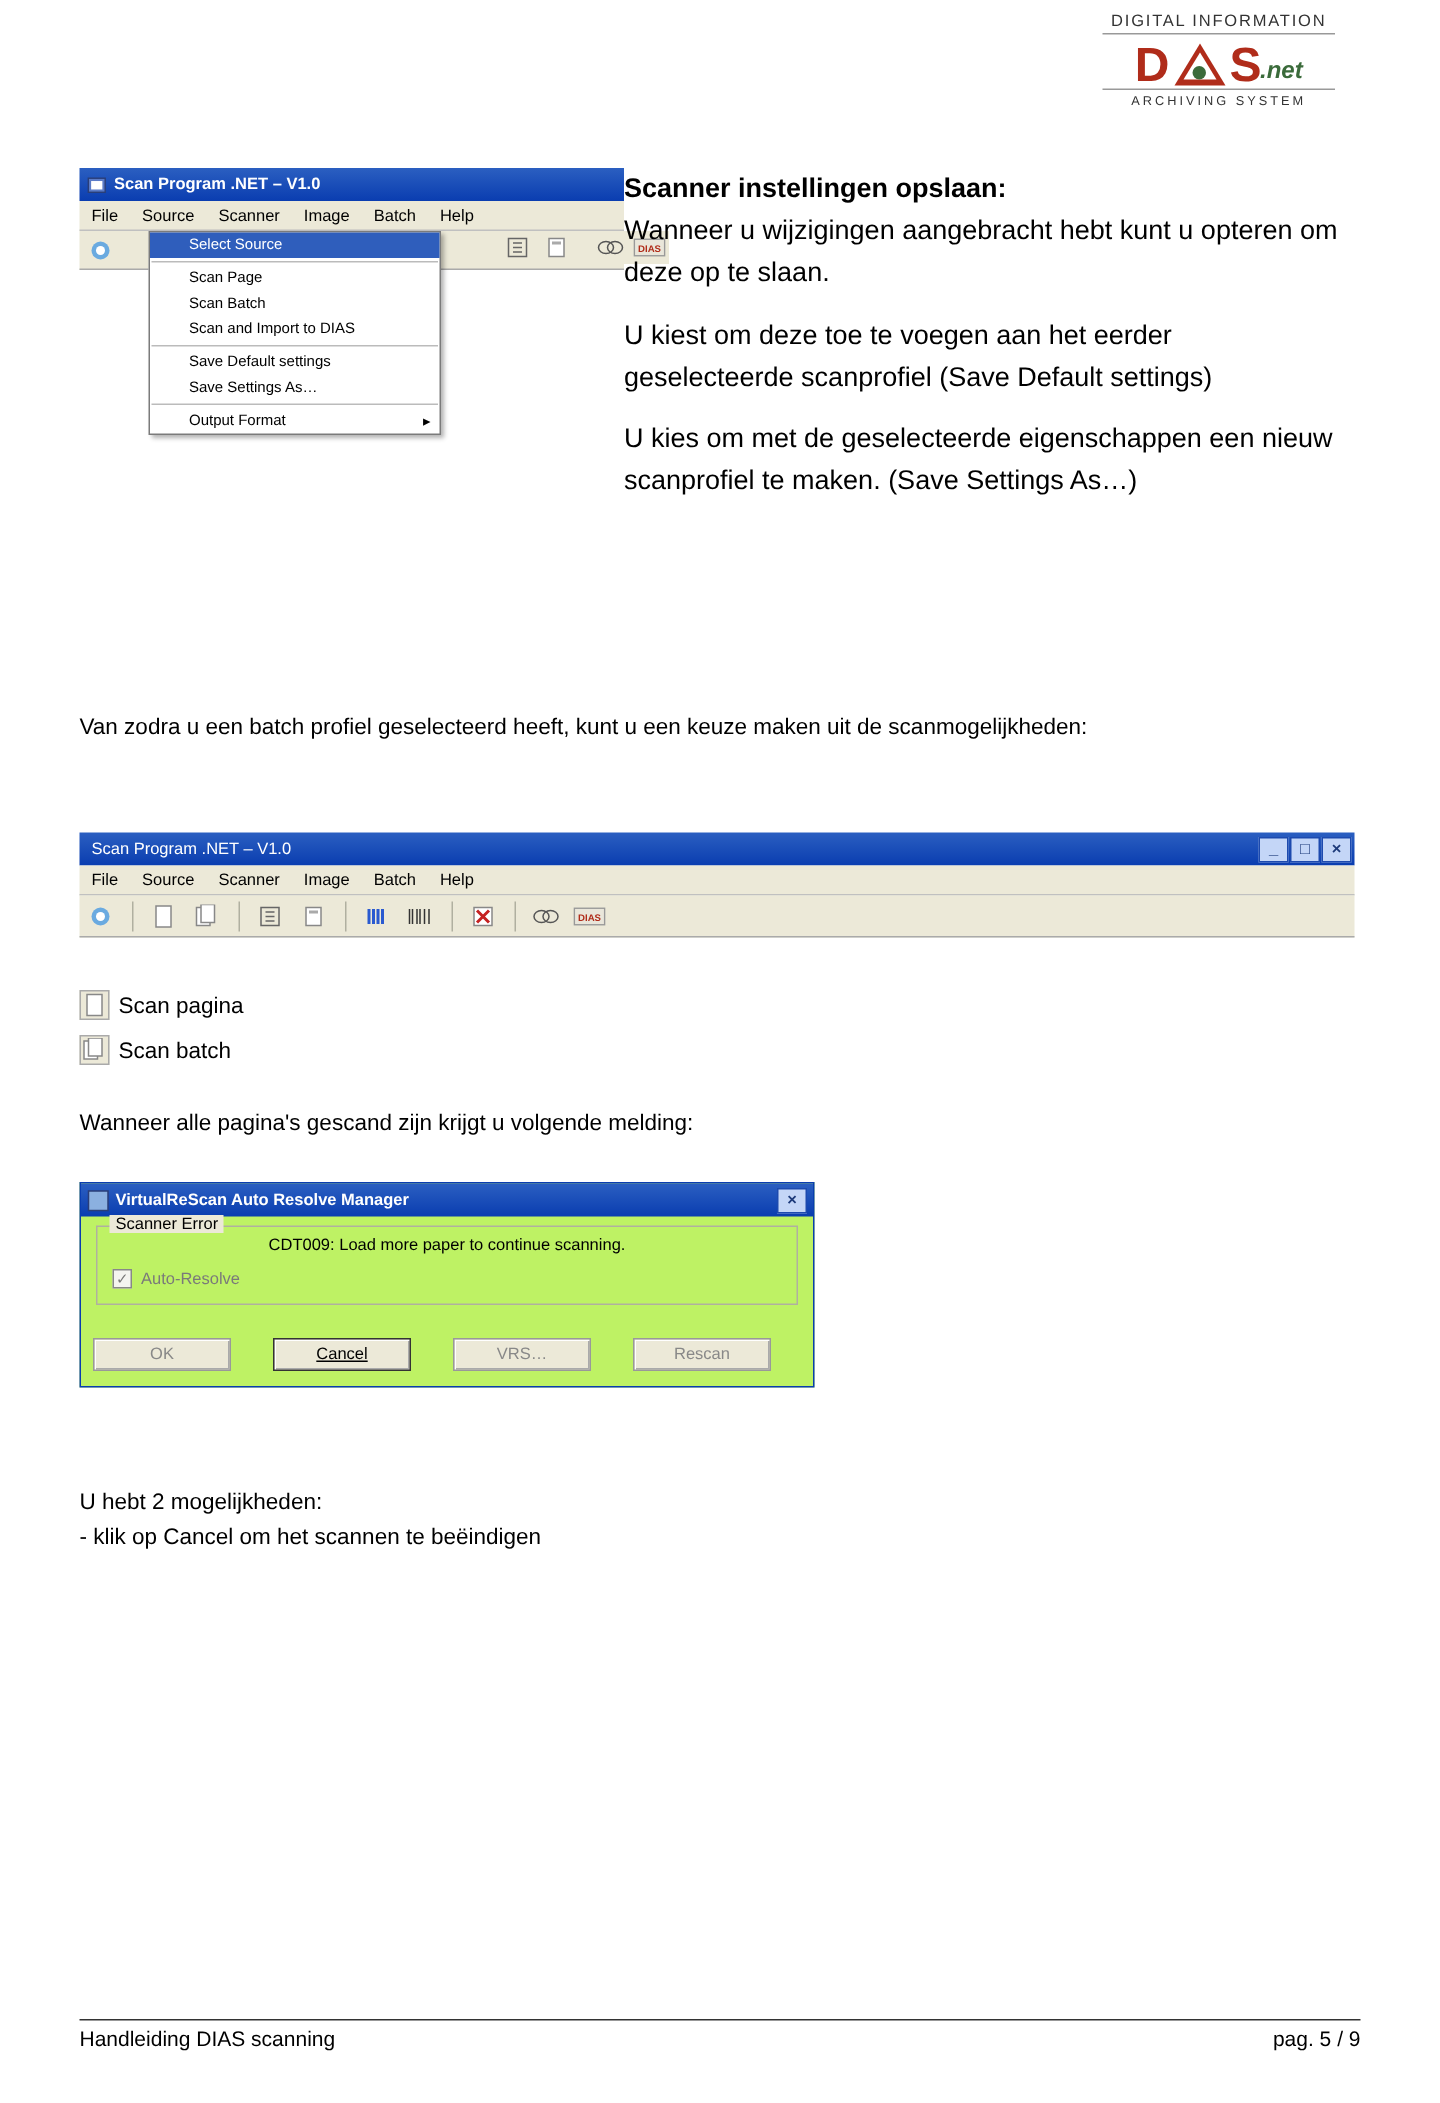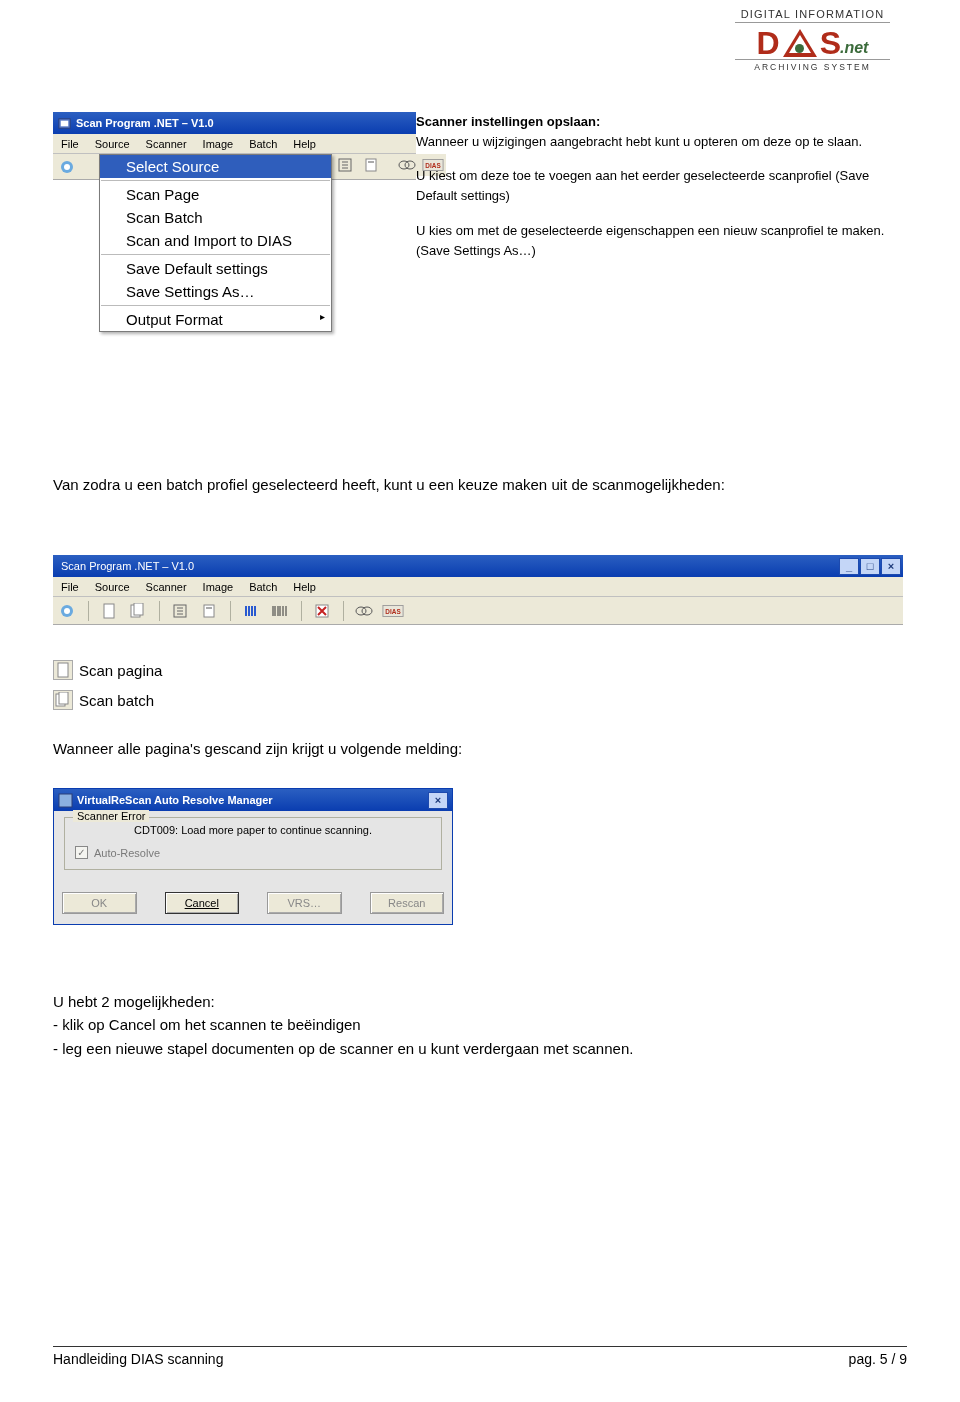--- a/index.html
+++ b/index.html
@@ -21,29 +21,29 @@
 
   
   .screenshot1 { position: absolute; top: 112px; left: 53px; width: 363px; font-family: Tahoma, sans-serif; font-size: 11px; }
   .titlebar { background: linear-gradient(to bottom, #2b5fc1, #0a3db0); color: #fff; height: 22px; display: flex; align-items: center; padding: 0 4px; gap: 4px; }
   .titlebar .tb-icon { width: 15px; height: 15px; }
   .titlebar .tb-text { font-weight: 700; font-size: 11px; }
   .menubar { background: #ece9d8; height: 20px; display: flex; align-items: center; border-bottom: 1px solid #c0c0c0; }
   .menubar span { padding: 2px 8px; }
   .toolbar1 { background: #ece9d8; height: 26px; border-bottom: 1px solid #aaa; display: flex; align-items: center; padding: 0 2px; }
   .tb-item { width: 24px; height: 22px; display: inline-flex; align-items: center; justify-content: center; border: 1px solid transparent; margin-right: 1px; }
-  .dropdown-menu { position: absolute; top: 42px; left: 46px; width: 233px; background: #fff; border: 1px solid #7b7b7b; box-shadow: 2px 2px 3px rgba(0,0,0,0.3); font-size: 15px; }
+  .dropdown-menu { position: absolute; top: 42px; left: 46px; width: 195px; background: #fff; border: 1px solid #7b7b7b; box-shadow: 2px 2px 3px rgba(0,0,0,0.3); font-size: 10px; }
   .dd-item { padding: 3px 10px 3px 26px; position: relative; text-align: left; }
   .dd-item.highlight { background: #2f5ebc; color: #fff; }
   .dd-sep { border-top: 1px solid #bbb; margin: 2px 1px; }
   .dd-item.has-sub::after { content: "▸"; position: absolute; right: 6px; top: 3px; font-size: 10px; }
   .small-toolbar-right { position: absolute; top: 42px; left: 280px; display: flex; gap: 1px; background: #ece9d8; }
 
   
-  .side-text { position:absolute; top:112px; left:416px; width:480px; font-size:13px; line-height:1.55; }
+  .side-text { position:absolute; top:112px; left:416px; width:480px; font-size:18px; line-height:1.55; }
   .side-text .bold { font-weight: 700; }
   .side-text p { margin-bottom: 14px; }
 
   
   .sec4 { position: absolute; top: 473px; left: 53px; width: 850px; font-size:15px; line-height:1.55; }
   .sec4-title { font-weight: 700; margin-bottom: 18px; }
 
   
   .screenshot2 { position: absolute; top: 555px; left: 53px; width: 850px; font-family: Tahoma, sans-serif; font-size: 11px; }
   .titlebar2 { background: linear-gradient(to bottom, #2b5fc1, #0a3db0); color: #fff; height: 22px; display: flex; align-items: center; padding: 0 2px 0 4px; gap: 4px; }
@@ -52,21 +52,21 @@
   .toolbar2 { background: #ece9d8; height: 28px; border-bottom: 1px solid #aaa; display: flex; align-items: center; padding: 0 2px; gap: 4px; }
   .toolbar2 .sep { width: 1px; height: 20px; background: #b0b0a0; margin: 0 4px; }
 
   
   .icon-line { position: absolute; left: 53px; display: flex; align-items: center; gap: 6px; font-size: 15px; }
   .small-ico { width: 20px; height: 20px; background: #ece9d8; border: 1px solid #aaa; display:inline-flex;align-items:center;justify-content:center;}
 
   .line-after-icons { position: absolute; left: 53px; top: 740px; font-size: 15px; }
 
   
-  .dialog { position: absolute; top: 788px; left: 53px; width: 400px; font-family: Tahoma, sans-serif; font-size: 11px; background: #e5e5e5; border: 1px solid #0a3db0; }
+  .dialog { position: absolute; top: 788px; left: 53px; width: 490px; font-family: Tahoma, sans-serif; font-size: 11px; background: #bef264; border: 1px solid #0a3db0; }
   .dialog .titlebar { justify-content: space-between; }
   .dialog .dlg-body { padding: 6px 10px 10px; }
   .fieldset { border: 1px solid #b0b0a0; padding: 6px 10px 10px; position: relative; margin-bottom: 8px; text-align: center; }
   .fieldset .legend { position: absolute; top: -8px; left: 8px; background: #ece9d8; padding: 0 4px; font-size: 11px; }
   .out-paper { font-weight: 700; font-size: 13px; margin: 4px 0 6px; }
   .chk-row { display: flex; align-items: center; gap: 6px; margin-top: 10px; color: #7a7a7a;}
   .chkbox { width: 13px; height: 13px; border: 1px solid #888; background: #f4f4f0; display:inline-flex;align-items:center;justify-content:center;font-size:10px;color:#7a7a7a;}
   .dlg-buttons { display: flex; gap: 28px; padding: 4px 8px 10px; }
   .btn { width: 92px; height: 22px; border: 1px solid #999; background: #ece9d8; display:flex;align-items:center;justify-content:center; box-shadow: inset 1px 1px #fff, inset -1px -1px #aaa;}
   .btn.disabled { color: #888; }
@@ -316,19 +316,18 @@
         <span class="u">Cancel</span>
       </span>
     <span class="btn disabled">VRS…</span>
     <span class="btn disabled">Rescan</span>
   </div>
 </div>
 
 <div class="after-dialog">
   <div>U hebt 2 mogelijkheden:</div>
   <div>- klik op Cancel om het scannen te beëindigen</div>
-  <div>- leg een nieuwe stapel documenten op de scanner en u kunt verdergaan met scannen.</div>
 </div>
 
 <div class="footer">
   <span>Handleiding DIAS scanning</span>
   <span>pag. 5 / 9</span>
 </div>
 
 </body></html>

